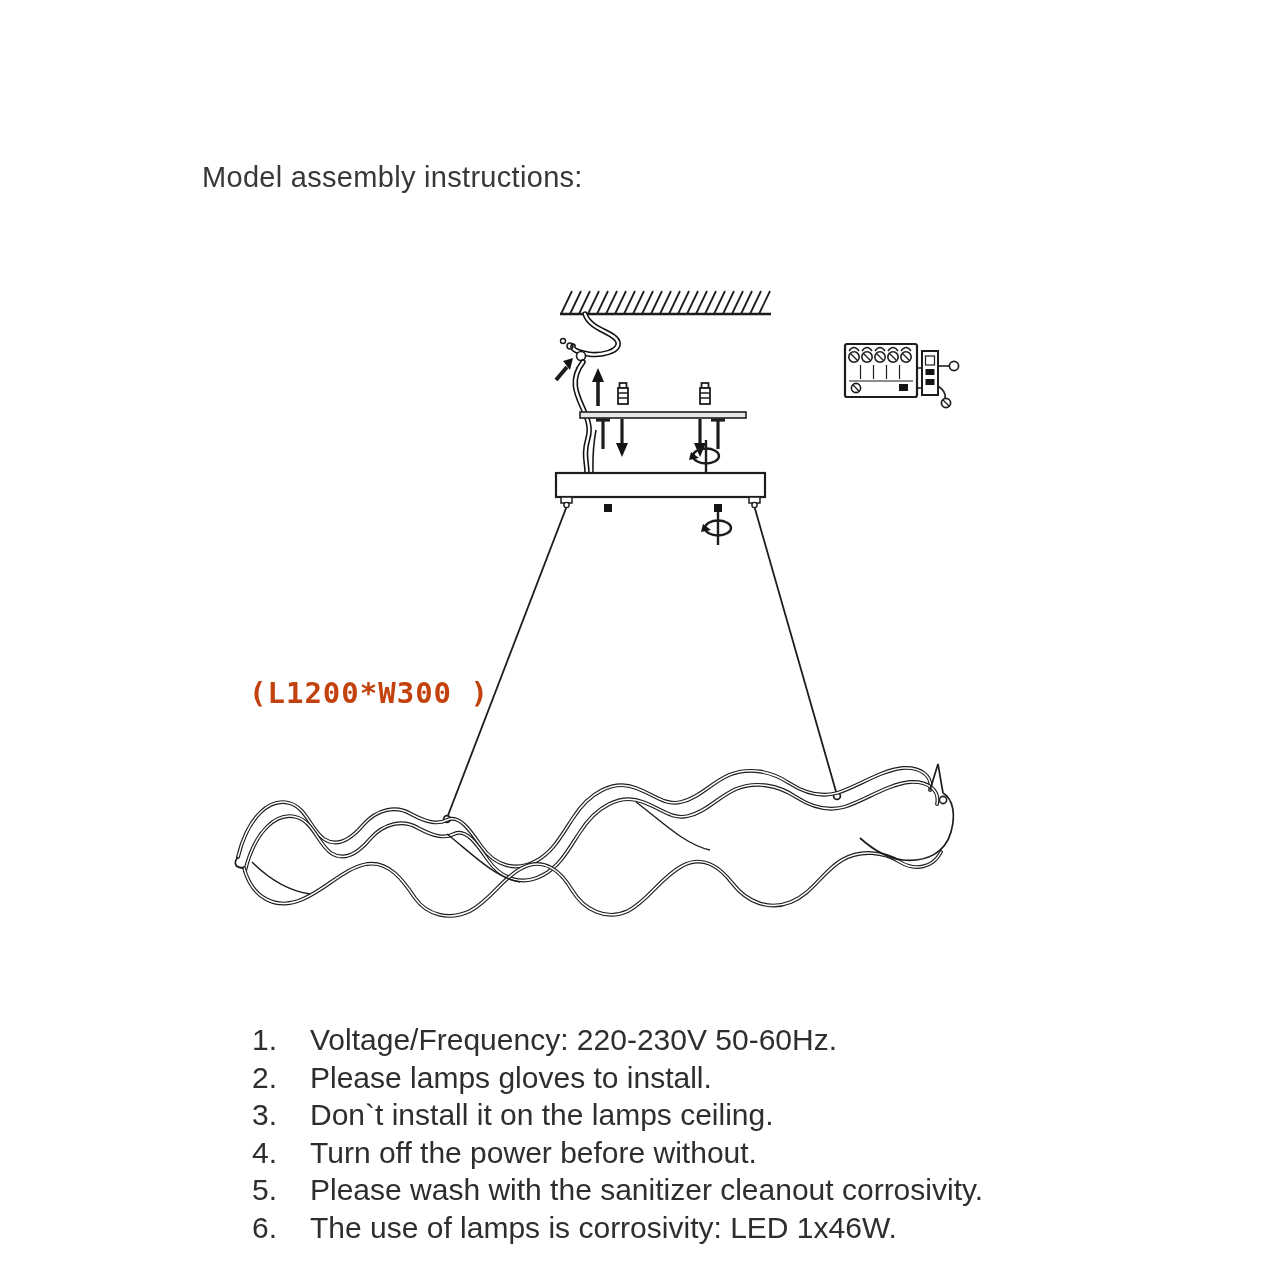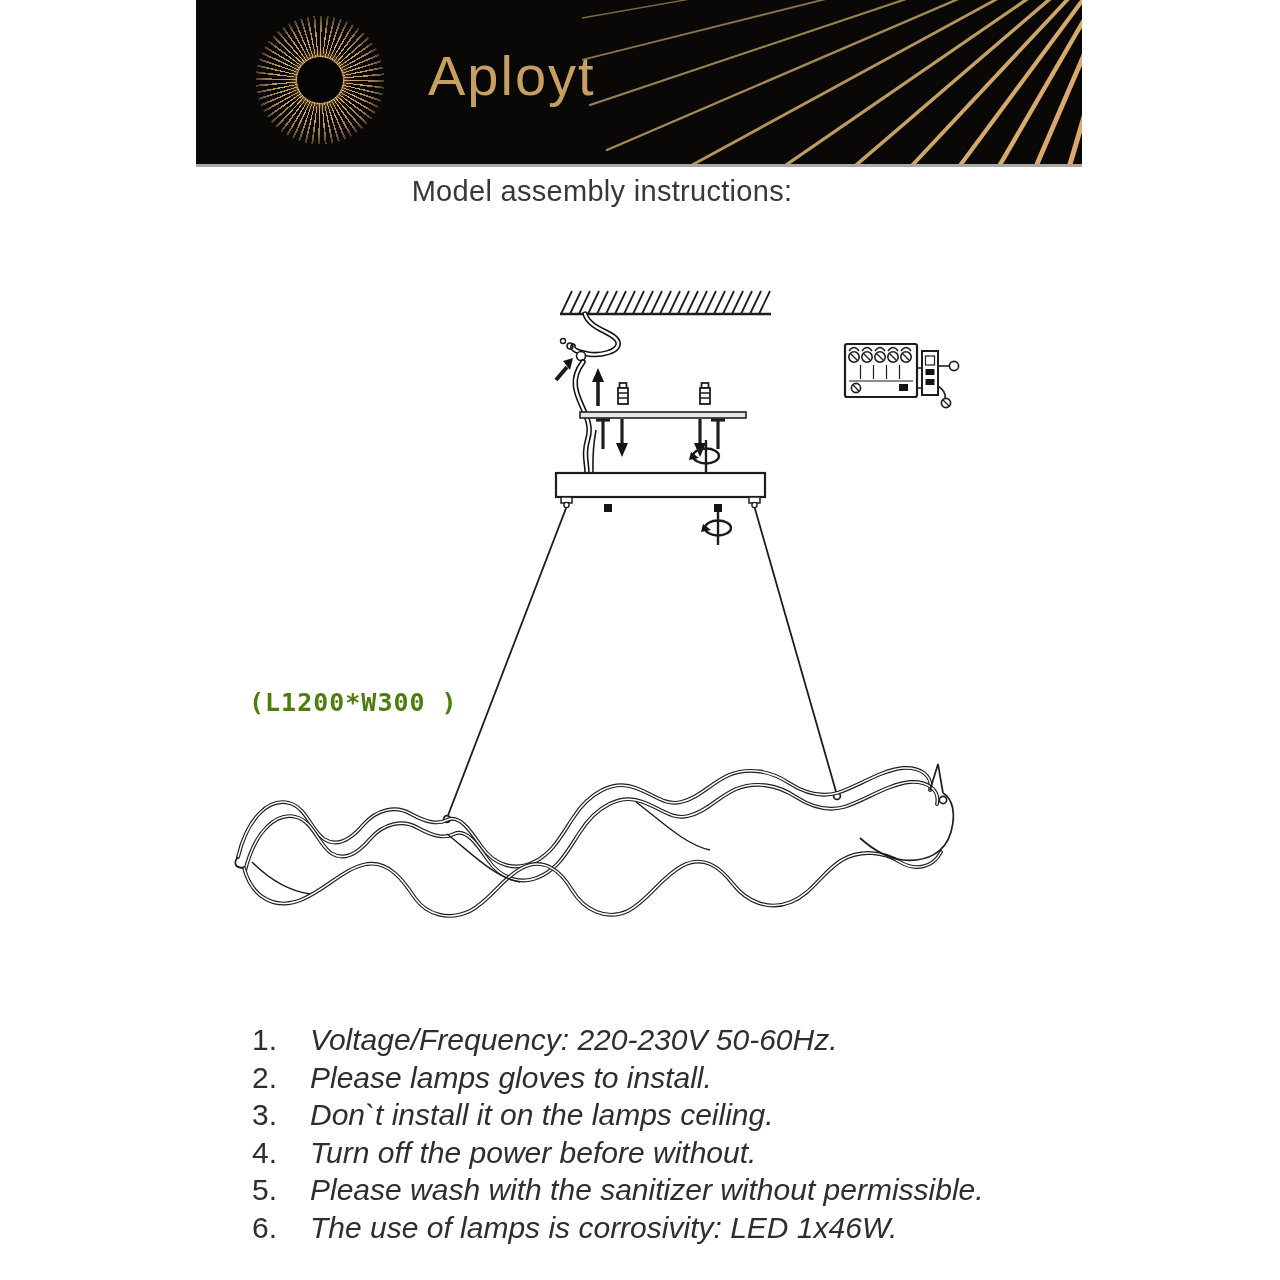--- a/index.html
+++ b/index.html
@@ -15,68 +15,47 @@
   .starburst::before{content:"";position:absolute;inset:0;border-radius:50%;
           background:radial-gradient(circle, rgba(10,8,6,0) 0 42%, rgba(10,8,6,0.3) 60%, #0a0806 80%);}
   .starburst::after{content:"";position:absolute;left:50%;top:50%;width:46px;height:46px;
           transform:translate(-50%,-50%);border-radius:50%;background:#050403;
           box-shadow:0 0 9px 3px rgba(222,175,105,0.55), 0 0 2px 1px rgba(245,205,135,0.85);}
   .brand{position:absolute;left:232px;top:44px;font-size:56px;font-weight:300;
          color:#c79f63;letter-spacing:2px;line-height:64px;}
   .rays{position:absolute;right:0;top:0;width:500px;height:164px;}
 
   
-  .title-block{position:absolute;left:202px;top:174px;width:800px;text-align:center;color:#383838;}
+  .title-block{position:absolute;left:202px;top:160px;width:800px;text-align:left;color:#383838;}
   .title-line{font-size:29px;font-weight:500;line-height:34px;letter-spacing:0.3px;}
 
   
   .diagram{position:absolute;left:0;top:270px;width:1280px;height:660px;}
   .dim-label{position:absolute;left:249px;top:676px;font-family:"DejaVu Sans Mono",monospace;
-             font-size:25px;font-weight:600;color:#4d7c0f;letter-spacing:1px;margin-top:12px;}
+             font-size:29px;font-weight:600;color:#c2410c;letter-spacing:1px;}
 
   .ln{stroke:#1d1d1d;fill:none;}
   .edge-outer{stroke:#1d1d1d;stroke-width:3.8;fill:none;stroke-linecap:round;}
   .edge-inner{stroke:#ffffff;stroke-width:1.5;fill:none;stroke-linecap:round;}
   .wire-outer{stroke:#111;stroke-width:5.5;fill:none;stroke-linecap:round;}
   .wire-inner{stroke:#fff;stroke-width:2.4;fill:none;stroke-linecap:round;}
   .fill-dark{fill:#141414;stroke:none;}
   .fill-white{fill:#ffffff;}
 
   
   .instructions{position:absolute;left:252px;top:1021px;width:840px;color:#2e2e2e;}
   .ins-row{display:flex;align-items:flex-start;line-height:37.5px;font-size:30px;font-weight:500;}
   .ins-num{width:58px;flex:0 0 58px;}
-  .ins-text{flex:1;font-style:italic;}
+  .ins-text{flex:1;}
 </style>
 </head>
 <body>
 
 <div class="page">
 
-  <header class="banner">
-    <div class="starburst"></div>
-    <div class="brand">Aployt</div>
-    <svg class="rays" viewBox="0 0 500 164">
-      <g stroke-linecap="round" fill="none">
-        <line x1="560" y1="-80" x2="0" y2="18" stroke="#7d6945" stroke-width="1.4"></line>
-        <line x1="560" y1="-80" x2="0" y2="60" stroke="#8a744c" stroke-width="1.8"></line>
-        <line x1="560" y1="-80" x2="8" y2="105" stroke="#97804f" stroke-width="2.2"></line>
-        <line x1="560" y1="-80" x2="25" y2="150" stroke="#a48a55" stroke-width="2.4"></line>
-        <line x1="560" y1="-80" x2="55" y2="195" stroke="#b2945c" stroke-width="2.8"></line>
-        <line x1="560" y1="-80" x2="95" y2="240" stroke="#bd9c60" stroke-width="3.2"></line>
-        <line x1="560" y1="-80" x2="140" y2="280" stroke="#c7a265" stroke-width="3.5"></line>
-        <line x1="560" y1="-80" x2="190" y2="315" stroke="#cfa668" stroke-width="3.8"></line>
-        <line x1="560" y1="-80" x2="245" y2="345" stroke="#d5a96b" stroke-width="4.2"></line>
-        <line x1="560" y1="-80" x2="300" y2="368" stroke="#d9aa6d" stroke-width="4.5"></line>
-        <line x1="560" y1="-80" x2="360" y2="385" stroke="#dca86f" stroke-width="4.8"></line>
-        <line x1="560" y1="-80" x2="420" y2="395" stroke="#dca86f" stroke-width="5"></line>
-        <line x1="560" y1="-80" x2="480" y2="400" stroke="#dca86f" stroke-width="5"></line>
-      </g>
-    </svg>
-  </header>
 
   <div class="title-block">
     <div class="title-line">Model assembly instructions:</div>
   </div>
 
   <div class="dim-label">(L1200*W300 )</div>
 
   <svg class="diagram" viewBox="0 270 1280 660">
     <defs>
       <path id="waveA" d="M238 857 C248 816 270 798 289 803 C306 807 311 830 324 839
@@ -227,21 +206,21 @@
     <div class="ins-row">
       <span class="ins-num">3.</span>
       <span class="ins-text">Don`t install it on the lamps ceiling.</span>
     </div>
     <div class="ins-row">
       <span class="ins-num">4.</span>
       <span class="ins-text">Turn off the power before without.</span>
     </div>
     <div class="ins-row">
       <span class="ins-num">5.</span>
-      <span class="ins-text">Please wash with the sanitizer without permissible.</span>
+      <span class="ins-text">Please wash with the sanitizer cleanout corrosivity.</span>
     </div>
     <div class="ins-row">
       <span class="ins-num">6.</span>
       <span class="ins-text">The use of lamps is corrosivity: LED 1x46W.</span>
     </div>
   </div>
 
 </div>
 
 </body></html>

